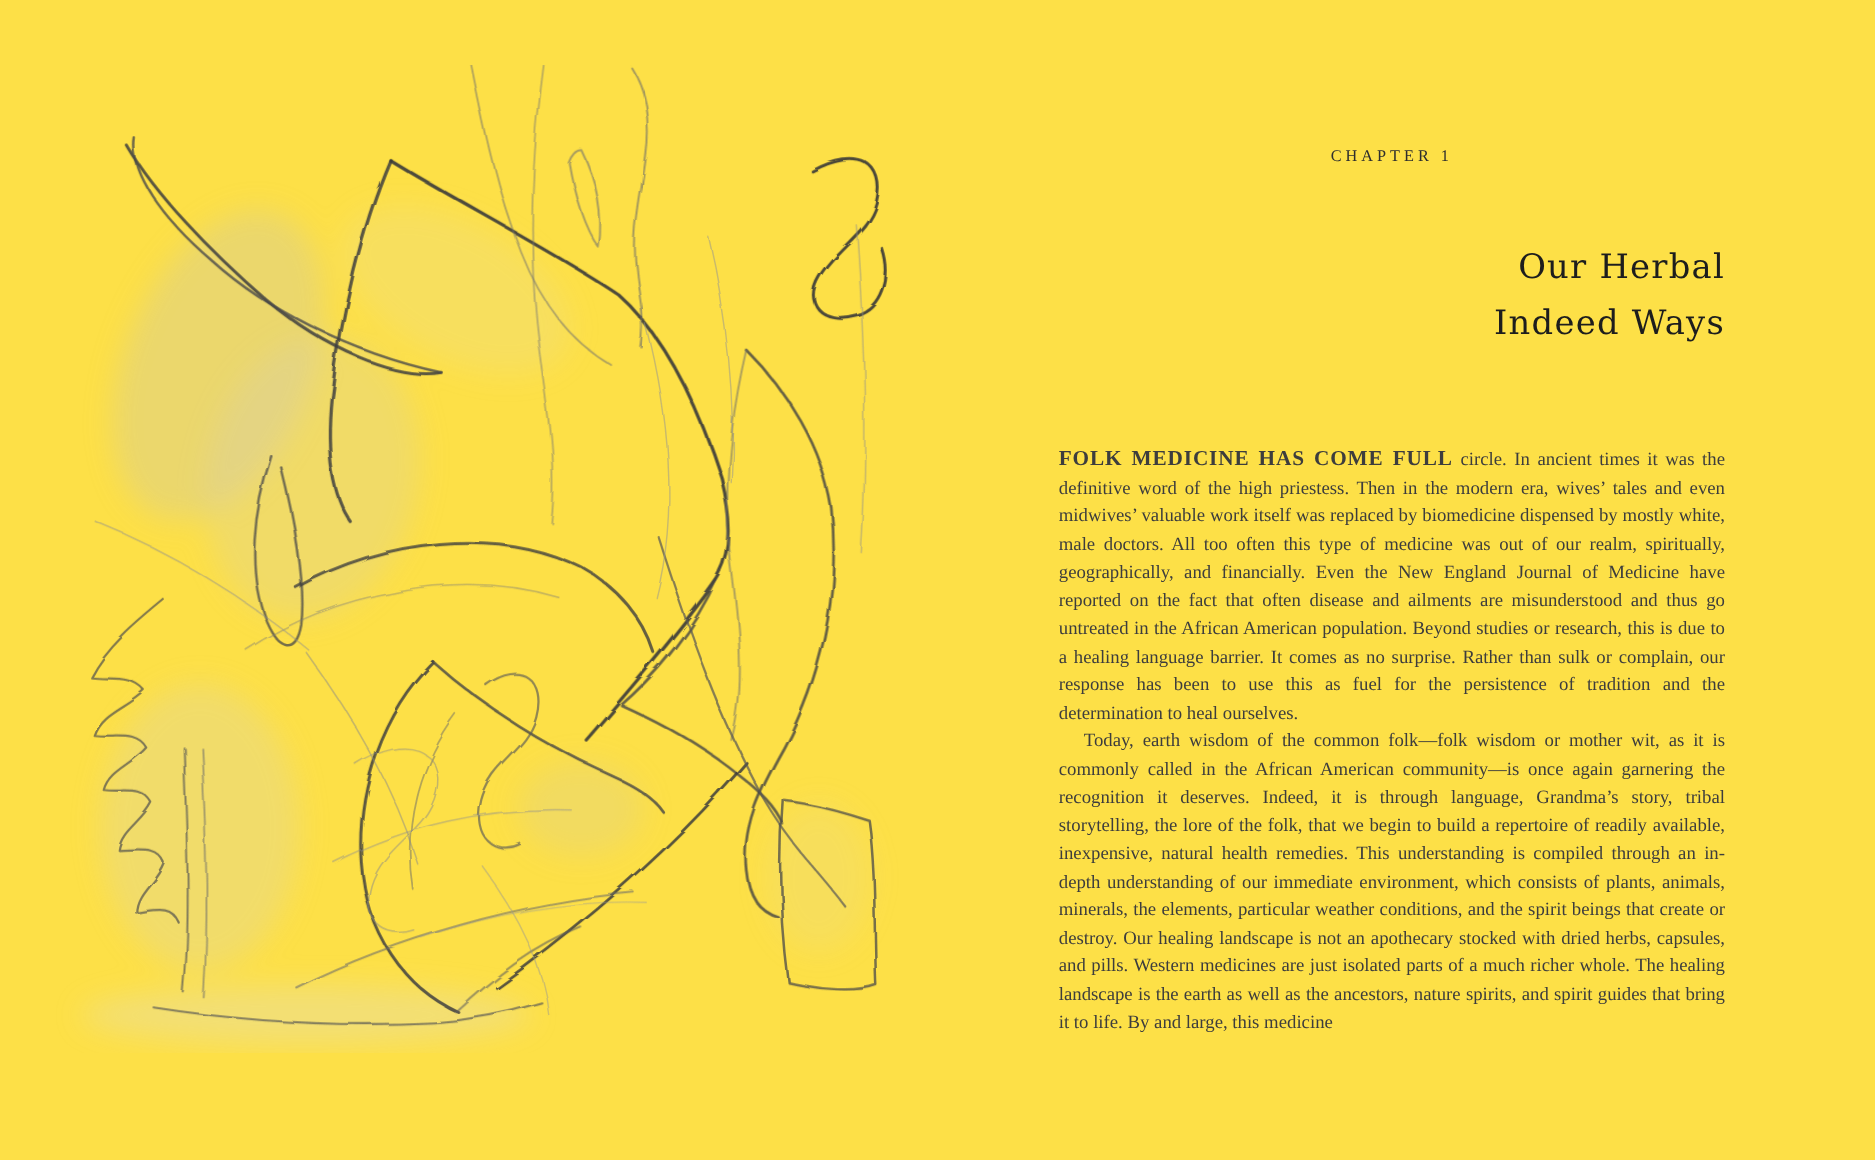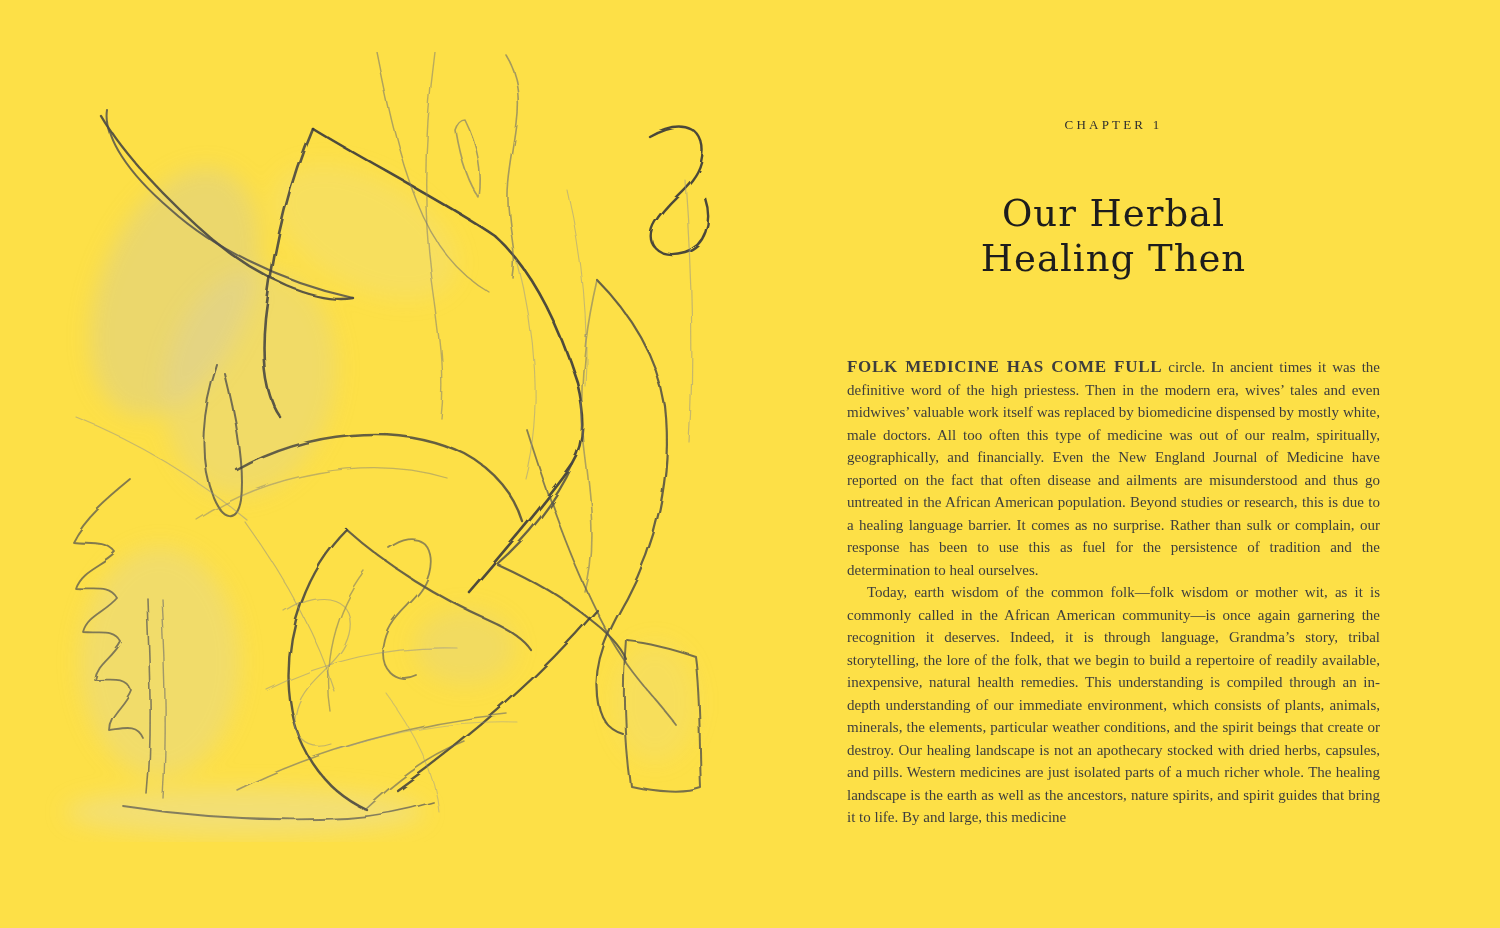--- a/index.html
+++ b/index.html
@@ -42,24 +42,24 @@
     margin-top: 117px;
     text-align: center;
     font-family: "Liberation Serif", serif;
     font-size: 13px;
     letter-spacing: 3.2px;
     color: #2e2e2e;
     white-space: nowrap;
   }
   .chapter-title {
     margin: 58px 0 0 0;
-    text-align: center;
+    text-align: right;
     font-family: "DejaVu Serif", serif;
     font-weight: 500;
-    font-size: 37px;
+    font-size: 27px;
     line-height: 45px;
     letter-spacing: 1px;
     color: #1d1d1d;
   }
   .chapter-title .title-line { display: block; }
   .chapter-subtitle {
     margin-top: 34px;
     text-align: center;
     font-family: "Liberation Sans", sans-serif;
     font-size: 15px;
@@ -164,21 +164,21 @@
         <path d="M210,470 C246,520 280,576 300,640" stroke="#8a8a8a" stroke-width="1.2" opacity="0.5"></path>
         <path d="M350,640 C380,680 400,720 404,760" stroke="#949494" stroke-width="1.1" opacity="0.45"></path>
       </g>
     </svg>
   </figure>
 
   <main class="page-right">
     <div class="chapter-label">CHAPTER 1</div>
     <h1 class="chapter-title">
       <span class="title-line">Our Herbal</span>
-      <span class="title-line">Healing Then</span>
+      <span class="title-line">Indeed Ways</span>
     </h1>
     <section class="body-text" id="article">
         <p><span class="seg-sc">FOLK MEDICINE HAS COME FULL</span><span> circle. In ancient times it was </span><span class="seg-it">the</span><span> definitive word of the high priestess. Then in the modern era, wives’ tales and even midwives’ valuable work itself was replaced by biomedicine dispensed by mostly white, male doctors. All too often this type of medicine was out of our realm, spiritually, geographically, and financially. Even the </span><span class="seg-it">New England Journal of Medicine</span><span> have reported on the fact that often disease and ailments are misunderstood and thus go untreated in the African American population. Beyond studies or research, this is due to a healing language barrier. It comes as no surprise. Rather than sulk or complain, our response has been to use this as fuel for the persistence of tradition and the determination to heal ourselves.</span></p>
         <p class="indent"><span>Today, earth wisdom of the common folk—folk wisdom or mother wit, as it is commonly called in the African American community—is once again garnering the recognition it deserves. Indeed, it is through language, Grandma’s story, tribal storytelling, the lore of the folk, that we begin to build a repertoire of readily available, inexpensive, natural health remedies. This understanding is compiled through an in-depth understanding of our immediate environment, which consists of plants, animals, minerals, the elements, particular weather conditions, and the spirit beings that create or destroy. Our healing landscape is not an apothecary stocked with dried herbs, capsules, and pills. Western medicines are just isolated parts of a much richer whole. The healing landscape is the earth as well as the ancestors, nature spirits, and spirit guides that bring it to life. By and large, this medicine</span></p>
       </section>
   </main>
 
 </div>
 
 </body></html>

